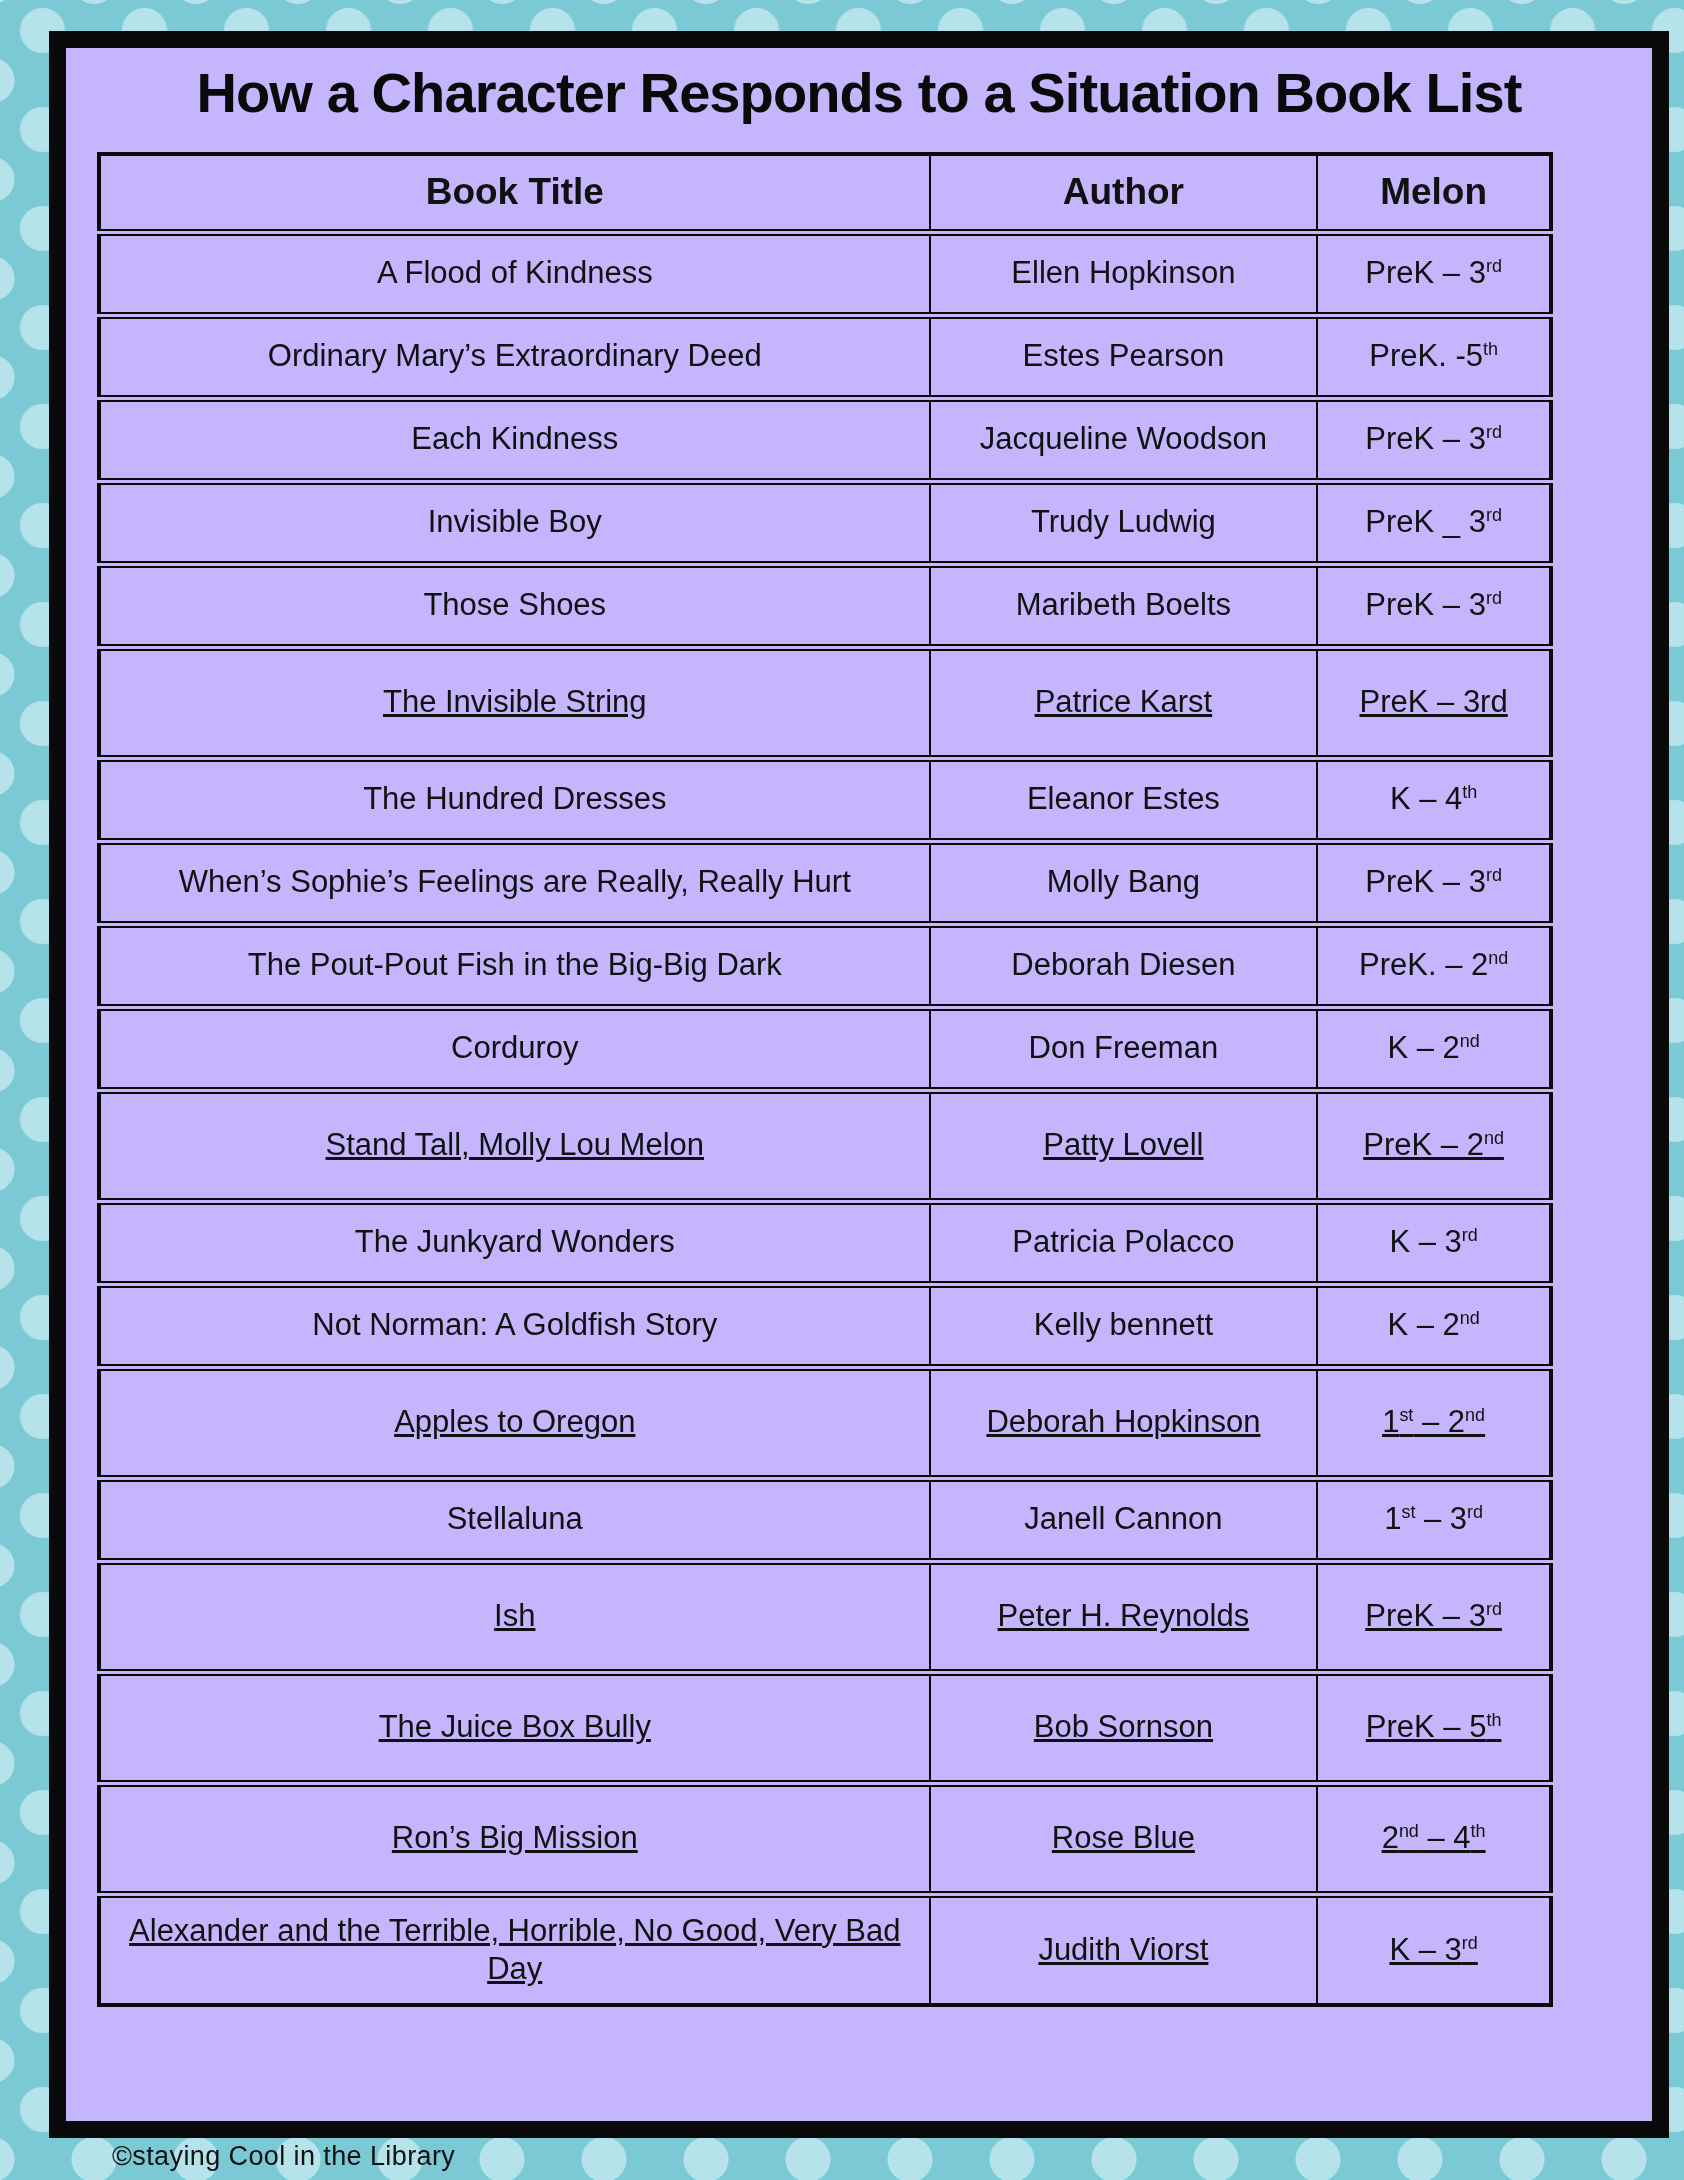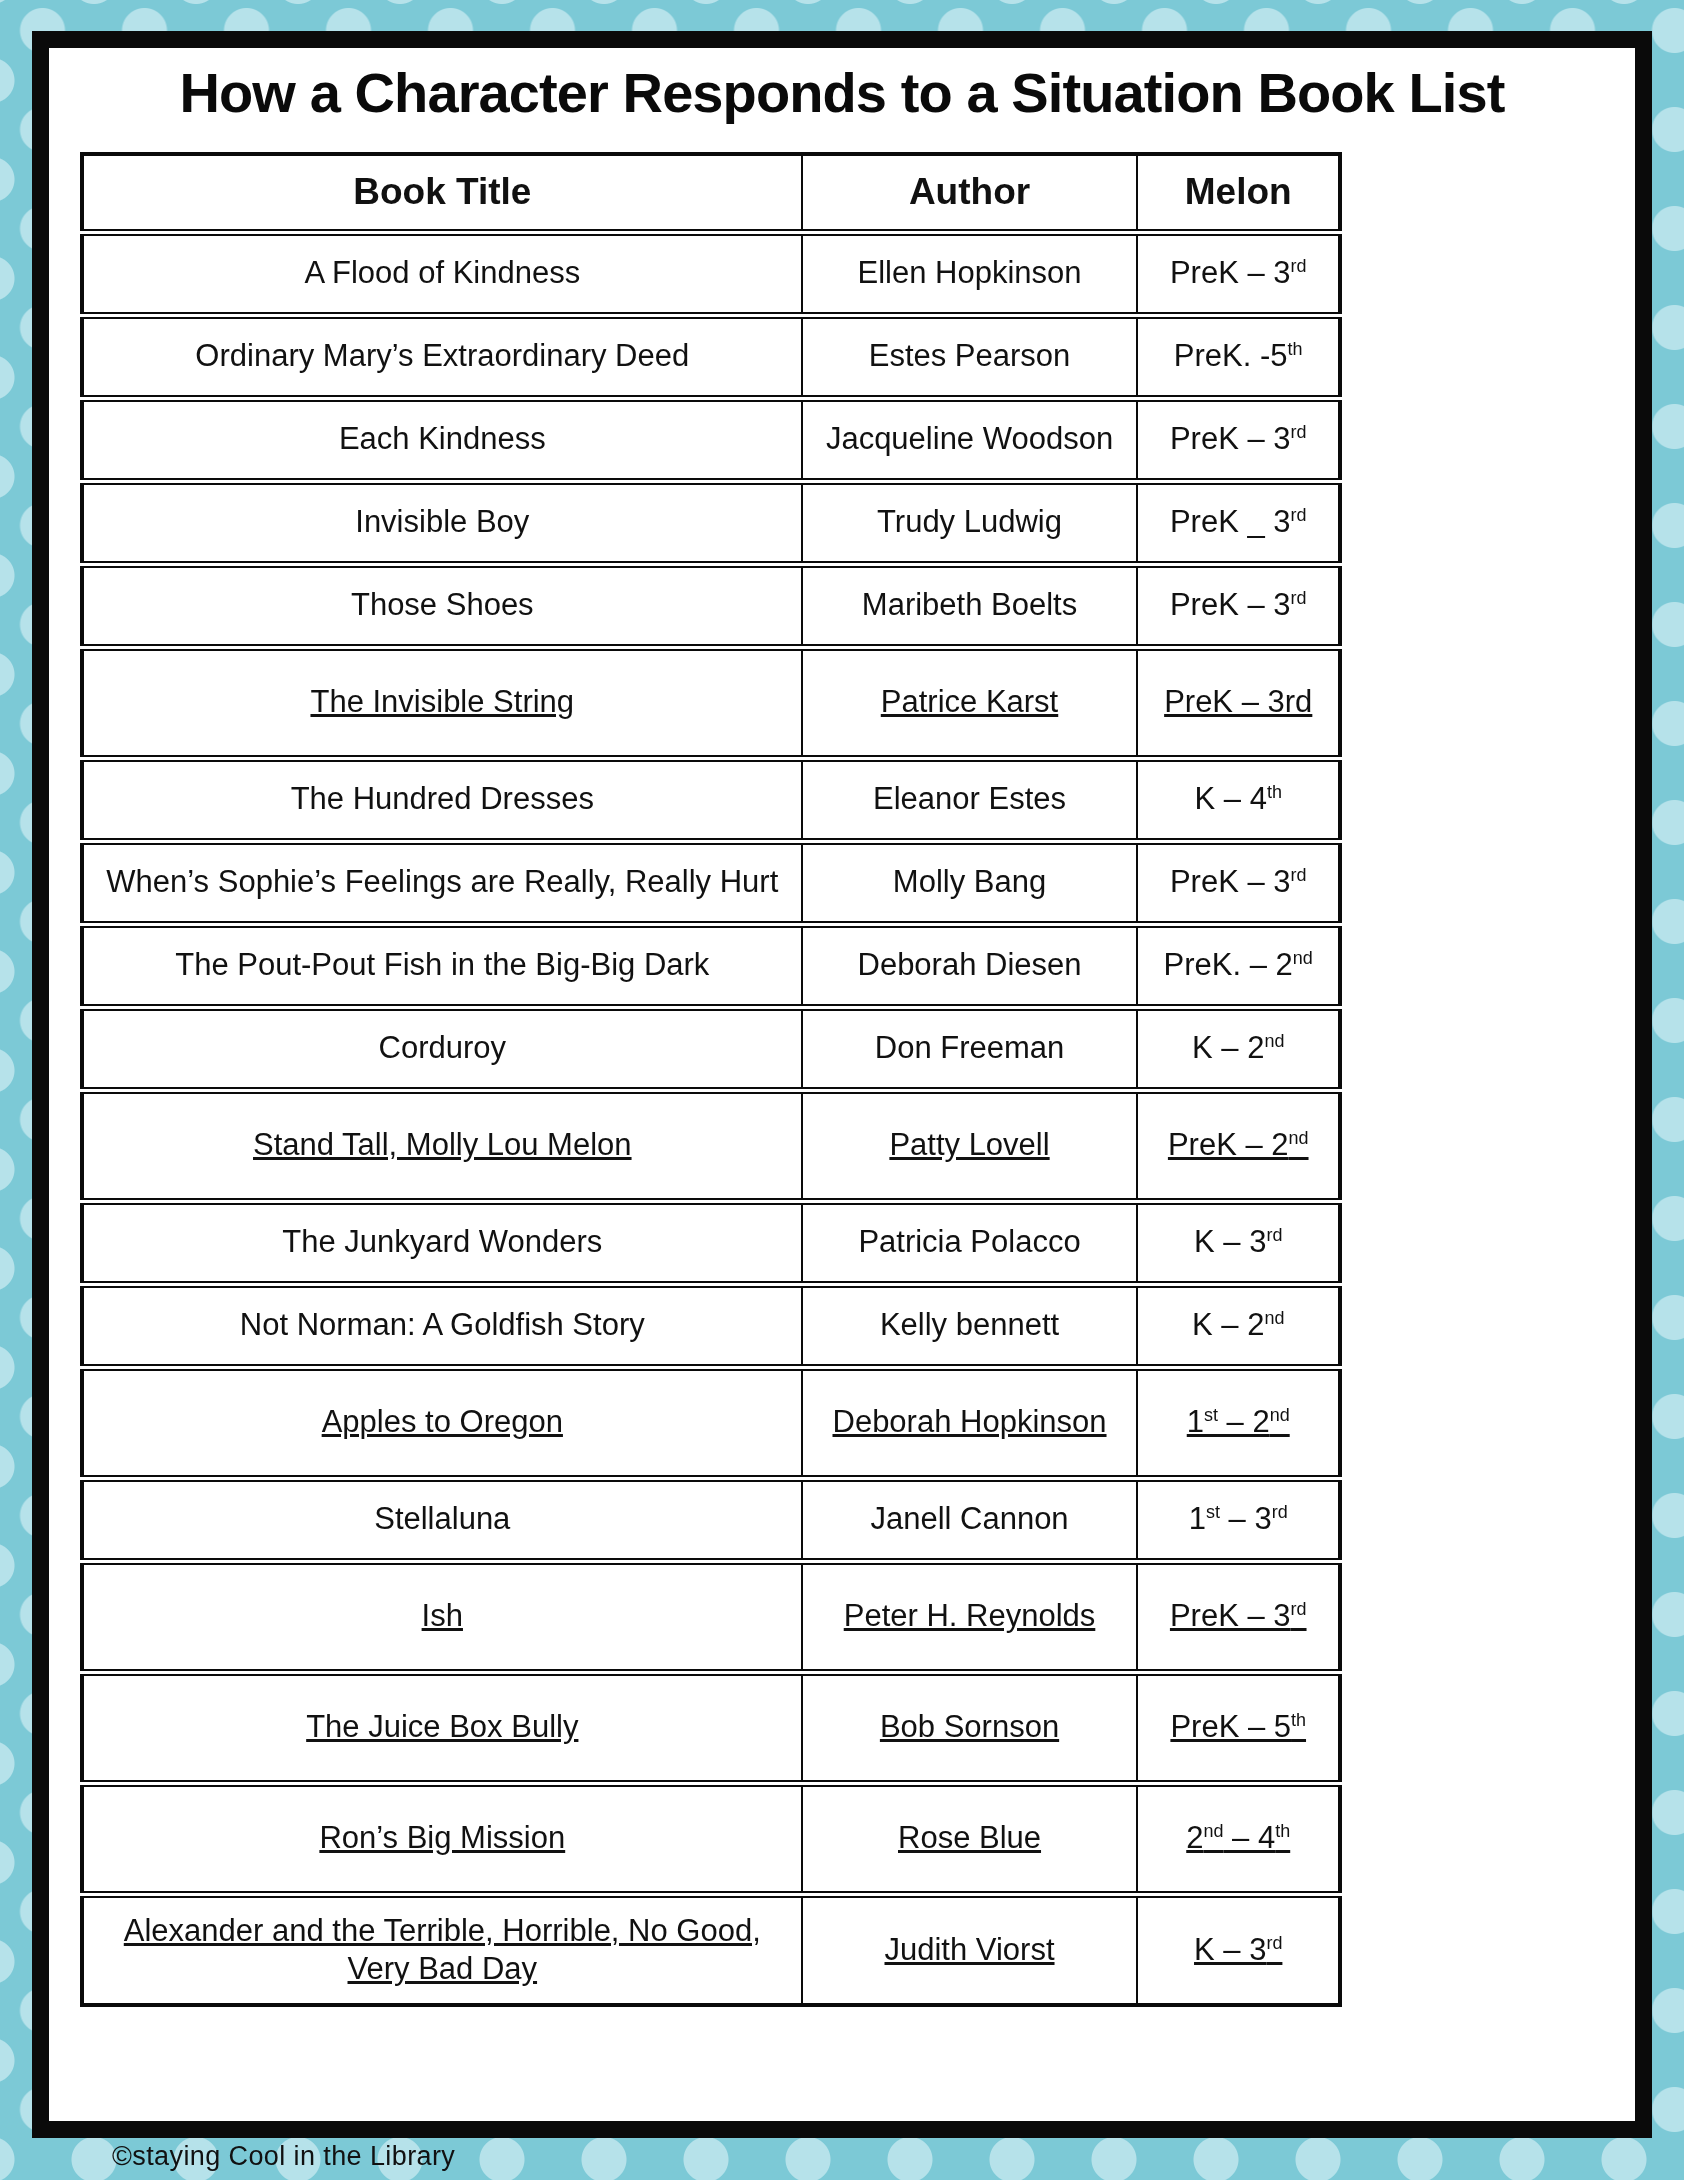--- a/index.html
+++ b/index.html
@@ -11,46 +11,46 @@
     font-family: "Liberation Sans", sans-serif;
     background-color: #7cc9d6;
     background-image:
       radial-gradient(circle, #b6e2ea 22px, rgba(182,226,234,0) 23px),
       radial-gradient(circle, #b6e2ea 22px, rgba(182,226,234,0) 23px);
     background-size: 102px 99px, 102px 99px;
     background-position: -8.5px -19px, 43px 31px;
   }
   .page {
     position: absolute;
-    left: 32px;
+    left: 49px;
     top: 31px;
     width: 1620px;
     height: 2107px;
     box-sizing: border-box;
-    background: #ffffff;
+    background: #c4b5fd;
     border: 17px solid #0a0a0a;
   }
   .title {
     position: absolute;
     left: 0;
     top: 12px;
     width: 100%;
     margin: 0;
     text-align: center;
     font-size: 56px;
     font-weight: bold;
     letter-spacing: -0.9px;
     color: #0a0a0a;
     white-space: nowrap;
   }
   table.booklist {
     position: absolute;
     left: 31px;
     top: 104px;
-    width: 1262px;
+    width: 1456px;
     border-collapse: collapse;
     table-layout: fixed;
     color: #111111;
   }
   table.booklist col.c1 { width: 57.2%; }
   table.booklist col.c2 { width: 26.7%; }
   table.booklist col.c3 { width: 16.1%; }
   table.booklist th, table.booklist td {
     text-align: center;
     vertical-align: middle;

